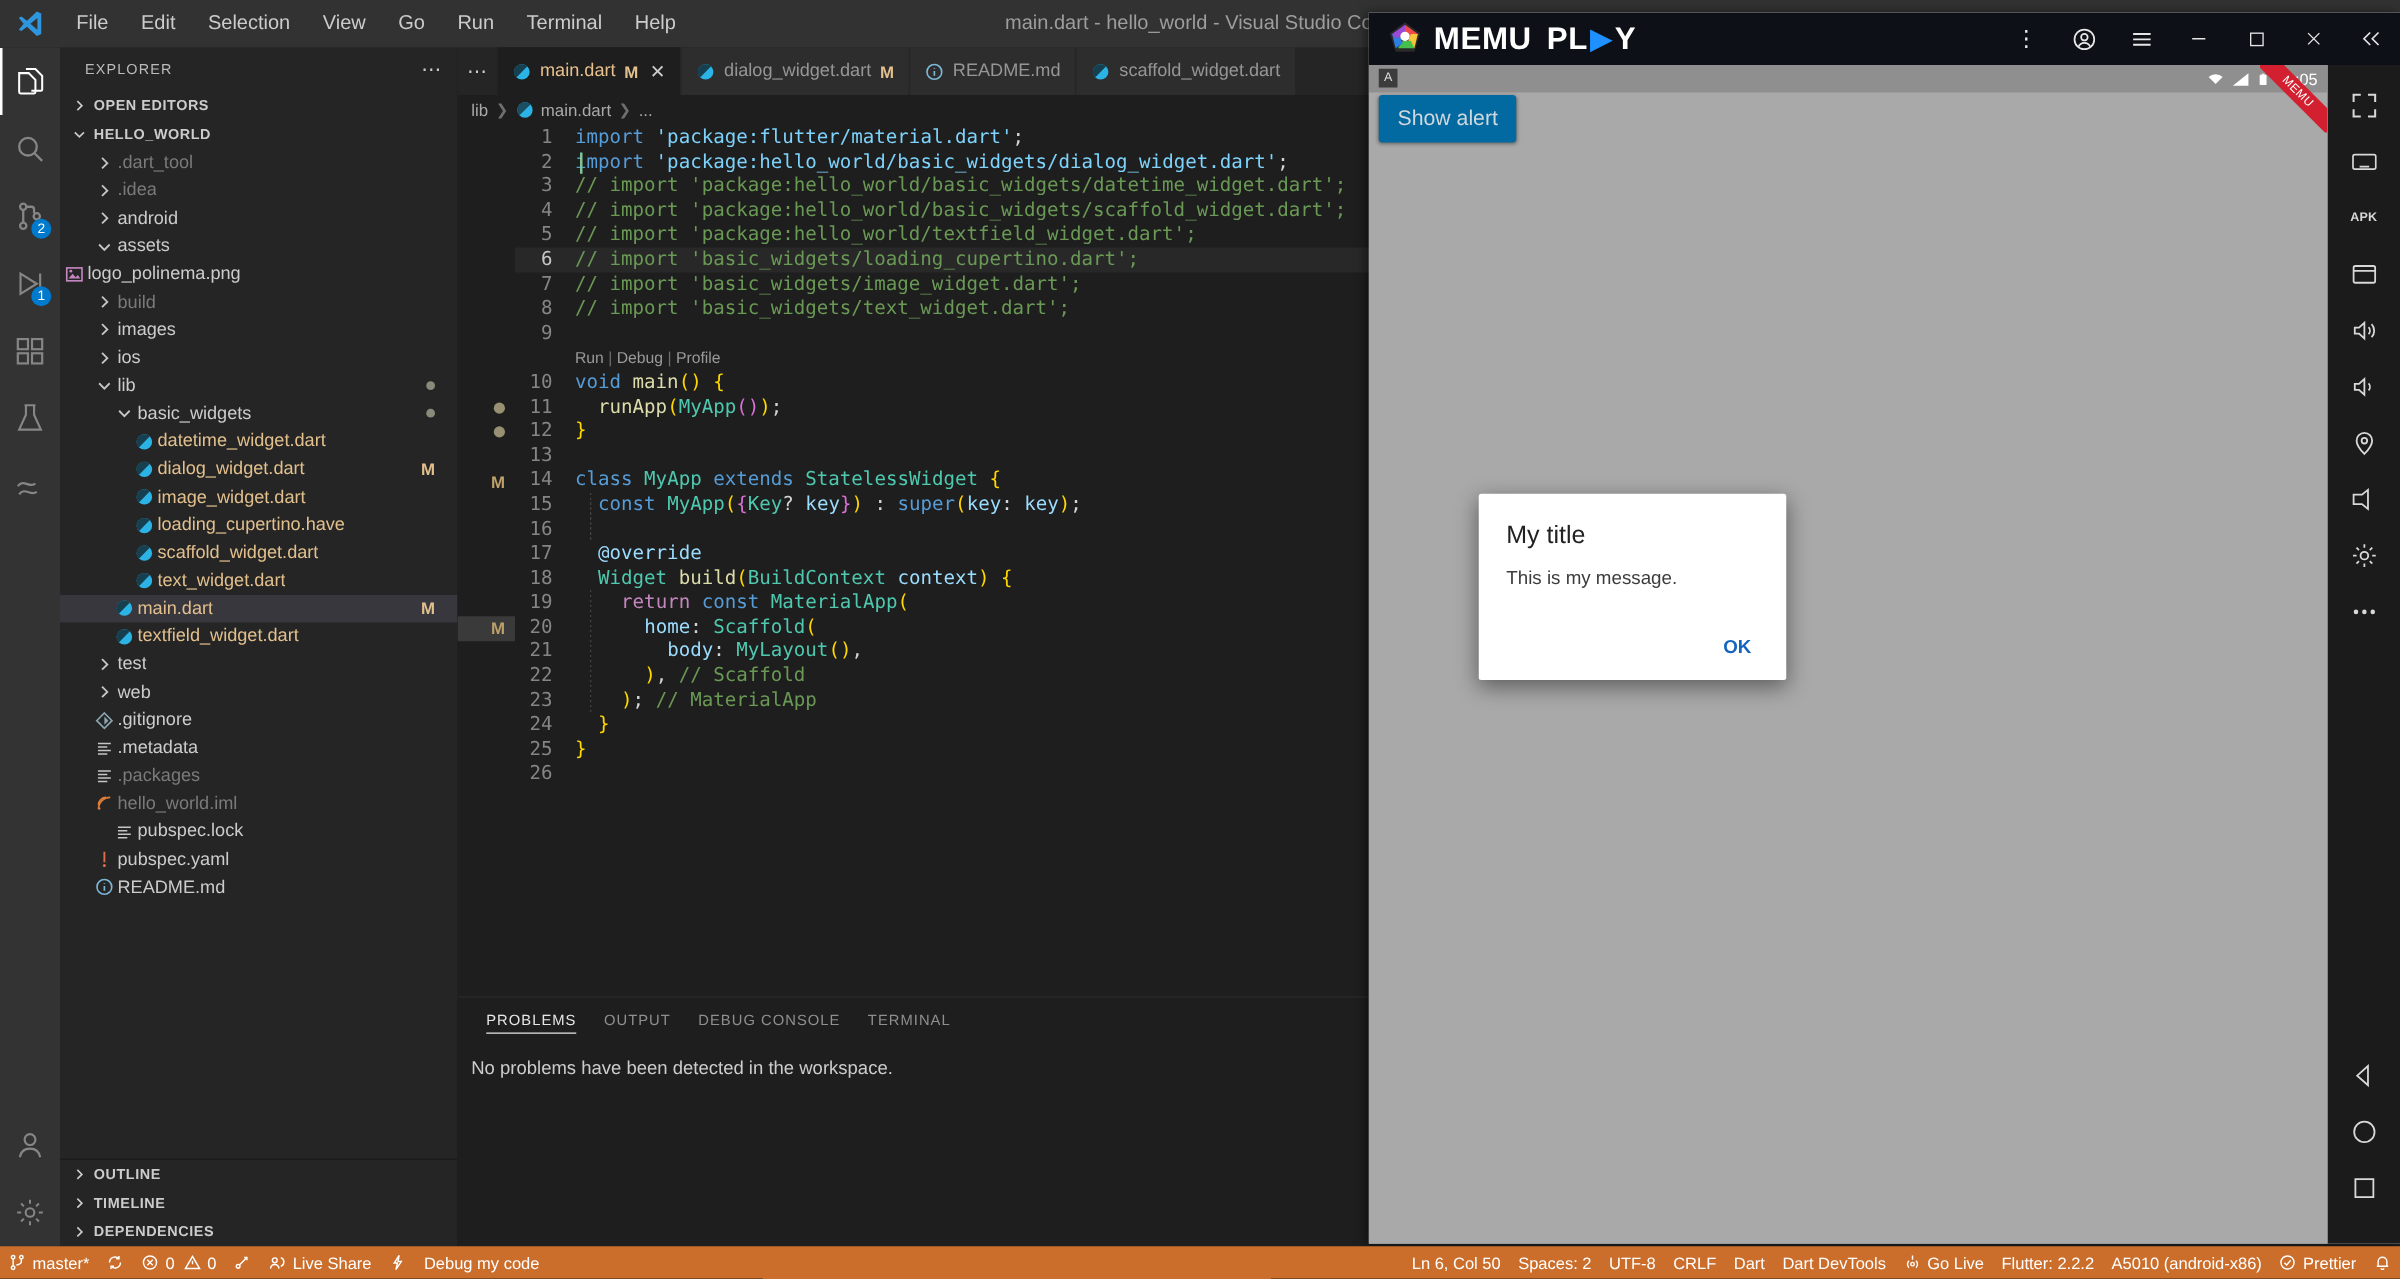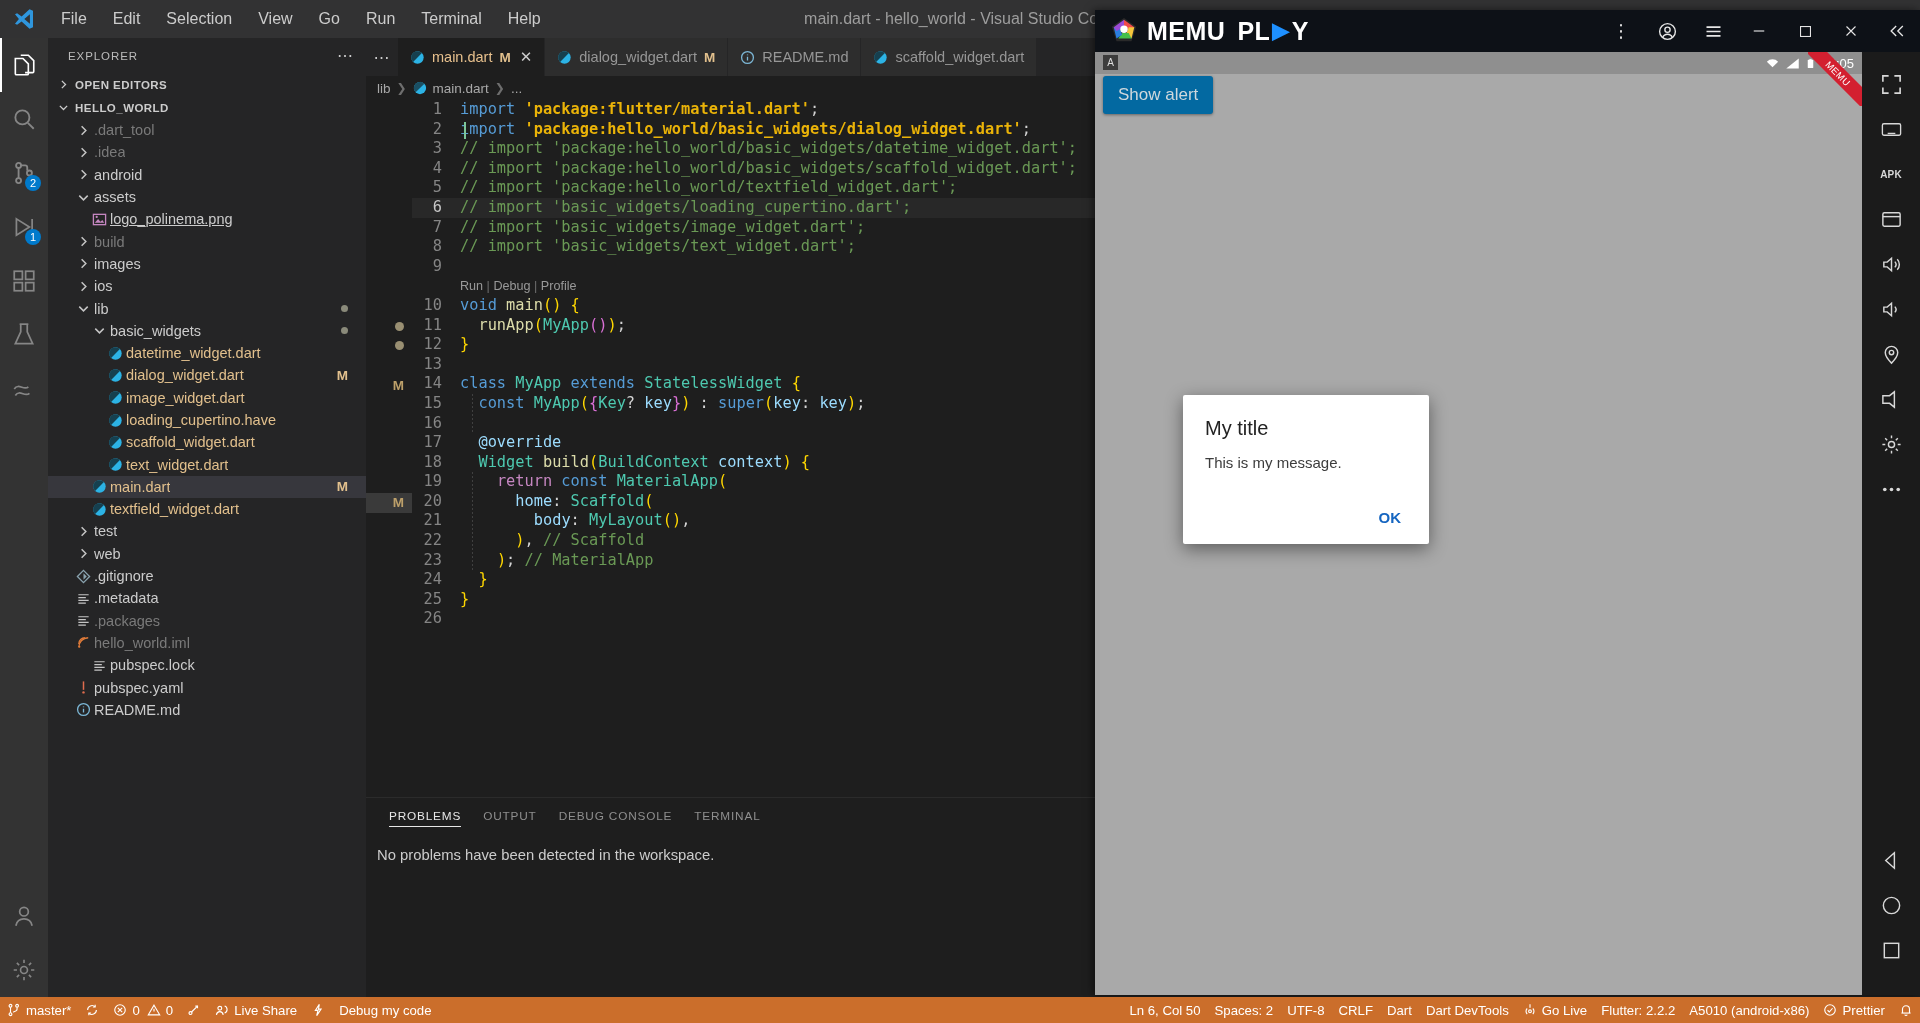--- a/index.html
+++ b/index.html
@@ -134,21 +134,21 @@
         margin-right: 18px; font-family: "DejaVu Sans Mono", monospace; }
   .ln.cur { color: #c6c6c6; }
   .codeline { position: relative; display: block; height: 19.6px; }
   .codeline.hl { background: #282828; }
   .cursorbar { position: absolute; left: 52px; top: 2px; width: 2px; height: 17px; background: #7ec699; }
   .indent-guide { position: absolute; width: 1px; top: 0; bottom: 0;
     background: repeating-linear-gradient(#404040 0 2px, transparent 2px 4px); }
 
   .k-kw { color: #569cd6; }
   .k-ctl { color: #c586c0; }
-  .k-str { color: #eab308; font-weight: bold; }
+  .k-str { color: #7dd3fc; }
   .k-cm { color: #6a9955; }
   .k-fn { color: #dcdcaa; }
   .k-ty { color: #4ec9b0; }
   .k-var { color: #9cdcfe; }
   .k-br1 { color: #ffd700; }
   .k-br2 { color: #da70d6; }
   .k-op { color: #d4d4d4; }
 
   .codelens { color: #999999; font-size: 12.6px; font-family: "Liberation Sans", sans-serif; }
   .codelens .sep { color: #6e6e6e; }
@@ -387,21 +387,21 @@
               <span class="fname">android</span>
             </div>
             <div class="row" style="padding-left: 24px;">
               <span class="fico">
                 <svg viewBox="0 0 16 16" fill="none" stroke="#c5c5c5" stroke-width="1.6">
                   <path d="M3.5 6 8 10.5 12.5 6"></path>
                 </svg>
               </span>
               <span class="fname">assets</span>
             </div>
-            <div class="row" style="padding-left: 40px; text-decoration: underline;">
+            <div class="row" style="">
               <span class="fico">
                 <svg viewBox="0 0 16 16">
                   <rect x="1.5" y="2.5" width="13" height="11" fill="none" stroke="#c586c0" stroke-width="1.4"></rect>
                   <path d="M3 11.5 6.5 7.5 9 10.5l2-2 2 3z" fill="#c586c0"></path>
                   <circle cx="5" cy="5.3" r="1.2" fill="#c586c0"></circle>
                 </svg>
               </span>
               <span class="fname">logo_polinema.png</span>
             </div>
             <div class="row dim" style="padding-left: 24px;">
@@ -592,20 +592,46 @@
               <span class="fico">
                 <svg viewBox="0 0 16 16" fill="none" stroke="#7cb7d6" stroke-width="1.4">
                   <circle cx="8" cy="8" r="6.3"></circle>
                   <path d="M8 7.2v4M8 4.8v.8"></path>
                 </svg>
               </span>
               <span class="fname">README.md</span>
             </div>
           </div>
 
+        <div class="sb-bottom">
+          <div class="sb-section">
+            <span class="chev">
+              <svg viewBox="0 0 16 16" fill="none" stroke="currentColor" stroke-width="1.6">
+                  <path d="M6 3.5 10.5 8 6 12.5"></path>
+                </svg>
+            </span>
+            <span>OUTLINE</span>
+          </div>
+          <div class="sb-section">
+            <span class="chev">
+              <svg viewBox="0 0 16 16" fill="none" stroke="currentColor" stroke-width="1.6">
+                  <path d="M6 3.5 10.5 8 6 12.5"></path>
+                </svg>
+            </span>
+            <span>TIMELINE</span>
+          </div>
+          <div class="sb-section">
+            <span class="chev">
+              <svg viewBox="0 0 16 16" fill="none" stroke="currentColor" stroke-width="1.6">
+                  <path d="M6 3.5 10.5 8 6 12.5"></path>
+                </svg>
+            </span>
+            <span>DEPENDENCIES</span>
+          </div>
+        </div>
       </div>
 
       <div class="editor-group">
 
         <div class="tabsbar">
           <div class="tabs-prefix">⋯</div>
           <div id="tabs-host" style="display:flex;">
               <div class="tab active">
                 <span style="display: inline-flex;">
                   <svg viewBox="0 0 16 16">

